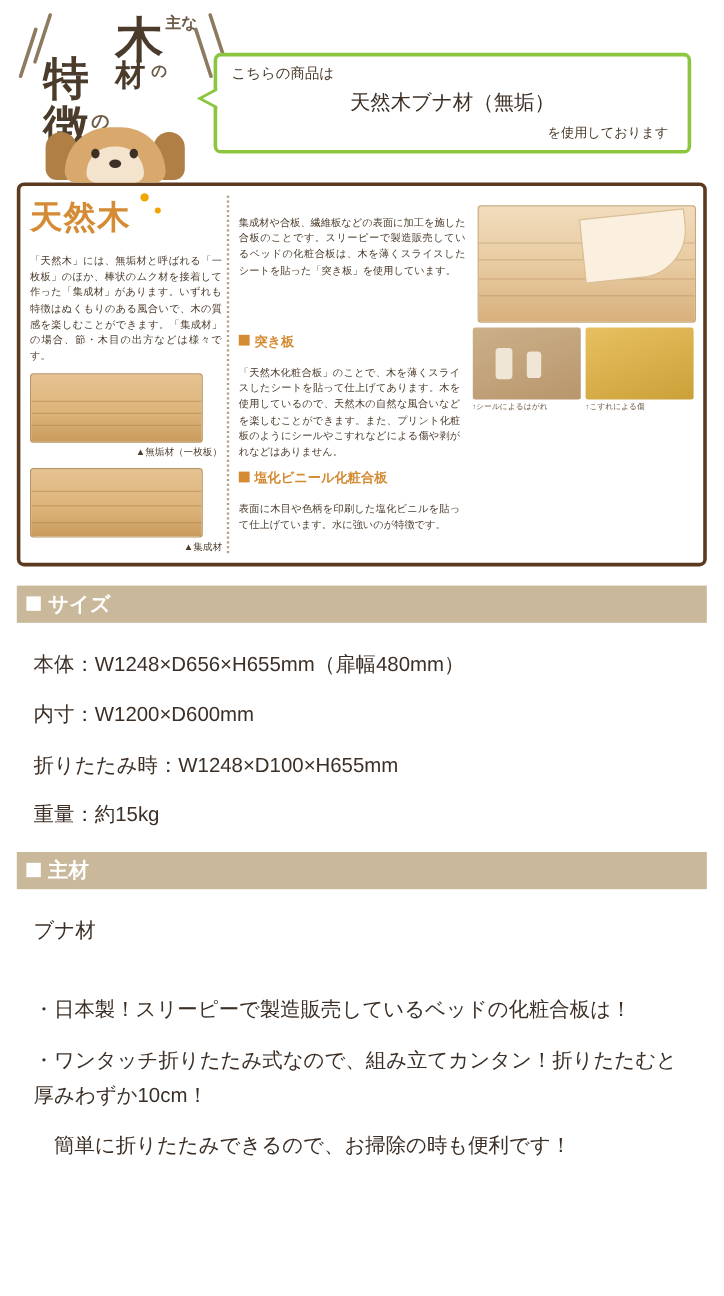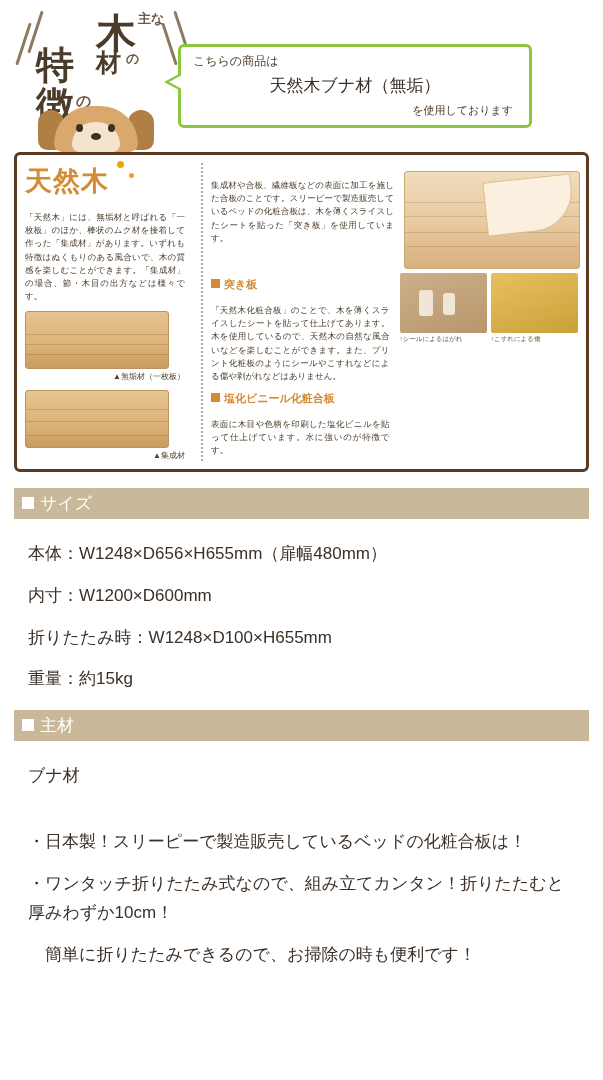--- a/index.html
+++ b/index.html
@@ -26,21 +26,21 @@
   .ht-chou{left:18px;top:76px;font-size:38px;color:#4a3b2a;}
   .ht-no2{left:58px;top:88px;font-size:15px;color:#6b5a45;}
   .slash{position:absolute;width:3px;height:44px;background:#8e7a5e;border-radius:2px;}
   .slash.l1{left:4px;top:18px;transform:rotate(18deg);}
   .slash.l2{left:16px;top:6px;transform:rotate(18deg);}
   .slash.r1{left:150px;top:18px;transform:rotate(-18deg);}
   .slash.r2{left:162px;top:6px;transform:rotate(-18deg);}
 
   
   .bubble{
-    position:absolute;left:178px;top:44px;width:354px;height:84px;
+    position:absolute;left:178px;top:44px;width:398px;height:84px;
     border:3px solid #8cc63f;border-radius:6px;background:#fff;box-sizing:border-box;
   }
   .bubble:before{
     content:"";position:absolute;left:-17px;top:26px;width:0;height:0;
     border-top:9px solid transparent;border-bottom:9px solid transparent;
     border-right:17px solid #8cc63f;
   }
   .bubble:after{
     content:"";position:absolute;left:-12px;top:28px;width:0;height:0;
     border-top:7px solid transparent;border-bottom:7px solid transparent;
@@ -64,21 +64,21 @@
     background:#f4e3cd;border-radius:24px 24px 8px 8px;
   }
   .dog-eye{position:absolute;width:7px;height:8px;background:#3b2f26;border-radius:50%;top:24px;}
   .dog-eye.left{left:40px;}
   .dog-eye.right{left:72px;}
   .dog-nose{position:absolute;left:55px;top:33px;width:10px;height:7px;background:#3b2f26;border-radius:50%;}
 
   
   .panel{
     margin:2px 14px 0 14px;border:3px solid #5b3a20;border-radius:6px;
-    padding:8px;display:flex;gap:16px;box-sizing:border-box;
+    padding:8px;display:flex;gap:4px;box-sizing:border-box;
   }
   .col-left{width:160px;flex:none;}
   .col-right{flex:1;border-left:2px dotted #b9a78d;padding-left:8px;}
   .sec-title{font-size:27px;font-weight:bold;color:#d48b33;letter-spacing:1px;position:relative;}
   .sec-title.green{color:#7cb342;}
   .dot{position:absolute;width:7px;height:7px;border-radius:50%;}
   .dot.o{background:#f0a500;}
   .dot.g{background:#9ccc65;}
   .body-txt{font-size:8.5px;line-height:1.55;color:#4a3b2a;margin-top:12px;text-align:justify;}
 
@@ -110,21 +110,21 @@
   .photo{height:60px;flex:1;border-radius:2px;}
   .photo.a{background:linear-gradient(160deg,#cbb08a,#b9966c);position:relative;}
   .photo.a:after{content:"";position:absolute;left:22%;top:28%;width:14px;height:26px;background:#efe6d6;border-radius:3px;}
   .photo.a:before{content:"";position:absolute;left:50%;top:34%;width:12px;height:22px;background:#efe6d6;border-radius:3px;}
   .photo.b{background:linear-gradient(160deg,#e8c060,#caa038);}
   .photo-cap{font-size:6.5px;color:#6b5a45;margin-top:2px;}
 
   
   .spec{margin:16px 14px 0 14px;}
   .spec-head{
-    background:#c9b89a;color:#ffffff;font-size:17px;font-weight:normal;
+    background:#c9b89a;color:#ffffff;font-size:17px;font-weight:bold;
     padding:4px 8px;box-sizing:border-box;
   }
   .spec-head .sq{display:inline-block;width:12px;height:12px;background:#ffffff;margin-right:6px;}
   .spec-body{font-size:17px;line-height:1.75;color:#3b2f26;padding:8px 2px 0 2px;}
   .spec-body p{margin:12px;}
 </style>
 </head>
 <body>
 
 <div class="page">

